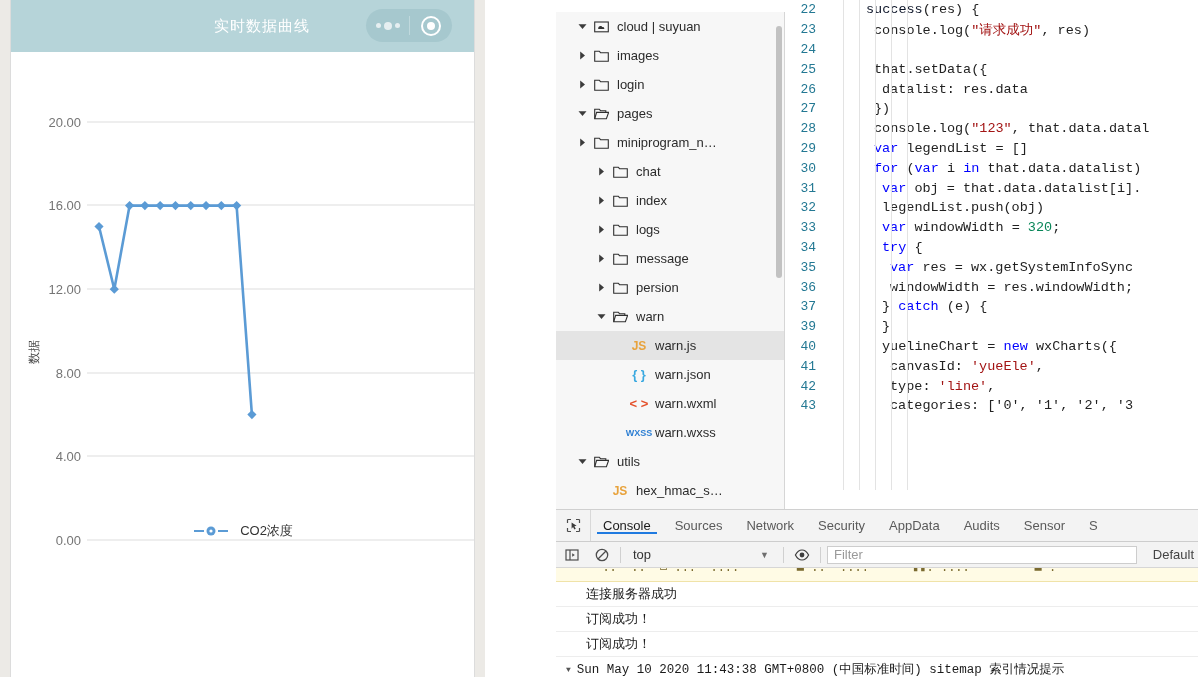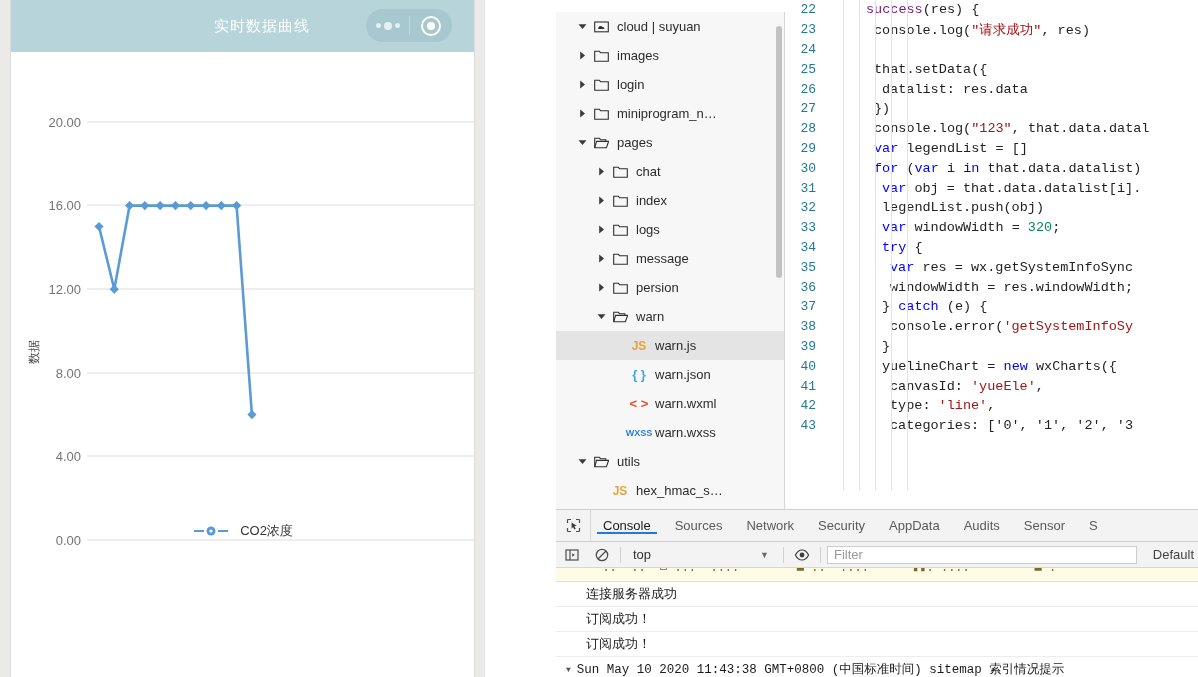--- a/index.html
+++ b/index.html
@@ -128,21 +128,21 @@
   }
   .code-row { height: 19.8px; display: flex; align-items: center; white-space: pre; }
   .gutter {
     width: 40px; min-width: 40px; text-align: right; padding-right: 10px;
     color: #237893; font-size: 13px;
   }
   .code-text { padding-left: 0; }
   .kw  { color: #0000ff; }
   .str { color: #a31515; }
   .num { color: #098658; }
-  .fn  { color: #701a75; }
+  .fn  { color: #0f172a; }
   #indent-guides { position: absolute; left: 0; top: 0; width: 412px; height: 490px; pointer-events: none; }
   #indent-guides i {
     position: absolute; top: 0; bottom: 0; width: 1px; background: #e3e3e3; display:block;
   }
   #editor-status {
     position: absolute; left: 786px; top: 509px;
     width: 412px; height: 28px;
     background: #f3f3f3;
     border-top: 1px solid #dcdcdc;
     display: flex; align-items: center;
@@ -348,43 +348,43 @@
           <span class="ficon">
             <svg width="15" height="13" viewBox="0 0 15 13">
               <path d="M0.7 2.2h4.6l1.2 1.5h7.8v8.6H0.7z" fill="none" stroke="#2f2f2f" stroke-width="1.1"></path>
             </svg>
           </span>
           <span class="flabel">login</span>
         </div>
         <div class="tree-row" style="padding-left: 18px;">
           <span class="tw">
             <svg width="9" height="9" viewBox="0 0 9 9">
-              <path d="M2.2 0.5v8L7 4.5z" fill="#3b3b3b"></path>
-            </svg>
-          </span>
-          <span class="ficon">
-            <svg width="15" height="13" viewBox="0 0 15 13">
-              <path d="M0.7 2.2h4.6l1.2 1.5h7.8v8.6H0.7z" fill="none" stroke="#2f2f2f" stroke-width="1.1"></path>
-            </svg>
-          </span>
-          <span class="flabel">miniprogram_n…</span>
-        </div>
-        <div class="tree-row" style="padding-left: 18px;">
-          <span class="tw">
-            <svg width="9" height="9" viewBox="0 0 9 9">
               <path d="M0.5 2.2h8L4.5 7z" fill="#3b3b3b"></path>
             </svg>
           </span>
           <span class="ficon">
             <svg width="15" height="13" viewBox="0 0 15 13">
               <path d="M0.7 11.8V2.2h4.6l1.2 1.5h5.3v1.7" fill="none" stroke="#2f2f2f" stroke-width="1.1"></path>
               <path d="M2.6 5.4h12L12.4 11.8H0.7z" fill="none" stroke="#2f2f2f" stroke-width="1.1"></path>
             </svg>
           </span>
           <span class="flabel">pages</span>
+        </div>
+        <div class="tree-row" style="padding-left: 18px;">
+          <span class="tw">
+            <svg width="9" height="9" viewBox="0 0 9 9">
+              <path d="M2.2 0.5v8L7 4.5z" fill="#3b3b3b"></path>
+            </svg>
+          </span>
+          <span class="ficon">
+            <svg width="15" height="13" viewBox="0 0 15 13">
+              <path d="M0.7 2.2h4.6l1.2 1.5h7.8v8.6H0.7z" fill="none" stroke="#2f2f2f" stroke-width="1.1"></path>
+            </svg>
+          </span>
+          <span class="flabel">miniprogram_n…</span>
         </div>
         <div class="tree-row" style="padding-left: 37px;">
           <span class="tw">
             <svg width="9" height="9" viewBox="0 0 9 9">
               <path d="M2.2 0.5v8L7 4.5z" fill="#3b3b3b"></path>
             </svg>
           </span>
           <span class="ficon">
             <svg width="15" height="13" viewBox="0 0 15 13">
               <path d="M0.7 2.2h4.6l1.2 1.5h7.8v8.6H0.7z" fill="none" stroke="#2f2f2f" stroke-width="1.1"></path>
@@ -529,21 +529,20 @@
         <div class="code-row"><span class="gutter">28</span><span class="code-text" style="padding-left: 48px;">console.log(<span class="str">"123"</span>, that.data.datal</span></div>
         <div class="code-row"><span class="gutter">29</span><span class="code-text" style="padding-left: 48px;"><span class="kw">var</span> legendList = []</span></div>
         <div class="code-row"><span class="gutter">30</span><span class="code-text" style="padding-left: 48px;"><span class="kw">for</span> (<span class="kw">var</span> i <span class="kw">in</span> that.data.datalist)</span></div>
         <div class="code-row"><span class="gutter">31</span><span class="code-text" style="padding-left: 56px;"><span class="kw">var</span> obj = that.data.datalist[i].</span></div>
         <div class="code-row"><span class="gutter">32</span><span class="code-text" style="padding-left: 56px;">legendList.push(obj)</span></div>
         <div class="code-row"><span class="gutter">33</span><span class="code-text" style="padding-left: 56px;"><span class="kw">var</span> windowWidth = <span class="num">320</span>;</span></div>
         <div class="code-row"><span class="gutter">34</span><span class="code-text" style="padding-left: 56px;"><span class="kw">try</span> {</span></div>
         <div class="code-row"><span class="gutter">35</span><span class="code-text" style="padding-left: 64px;"><span class="kw">var</span> res = wx.getSystemInfoSync</span></div>
         <div class="code-row"><span class="gutter">36</span><span class="code-text" style="padding-left: 64px;">windowWidth = res.windowWidth;</span></div>
         <div class="code-row"><span class="gutter">37</span><span class="code-text" style="padding-left: 56px;">} <span class="kw">catch</span> (e) {</span></div>
-        <div class="code-row"><span class="gutter">38</span><span class="code-text" style="padding-left: 64px;">console.error(<span class="str">'getSystemInfoSy</span></span></div>
         <div class="code-row"><span class="gutter">39</span><span class="code-text" style="padding-left: 56px;">}</span></div>
         <div class="code-row"><span class="gutter">40</span><span class="code-text" style="padding-left: 56px;">yuelineChart = <span class="kw">new</span> wxCharts({</span></div>
         <div class="code-row"><span class="gutter">41</span><span class="code-text" style="padding-left: 64px;">canvasId: <span class="str">'yueEle'</span>,</span></div>
         <div class="code-row"><span class="gutter">42</span><span class="code-text" style="padding-left: 64px;">type: <span class="str">'line'</span>,</span></div>
         <div class="code-row"><span class="gutter">43</span><span class="code-text" style="padding-left: 64px;">categories: ['0', '1', '2', '3</span></div>
       </div>
   </div>
   <div id="editor-status">
     <span class="path">/pages/warn/warn.js</span>
     <span class="size">3.2 KB</span>

